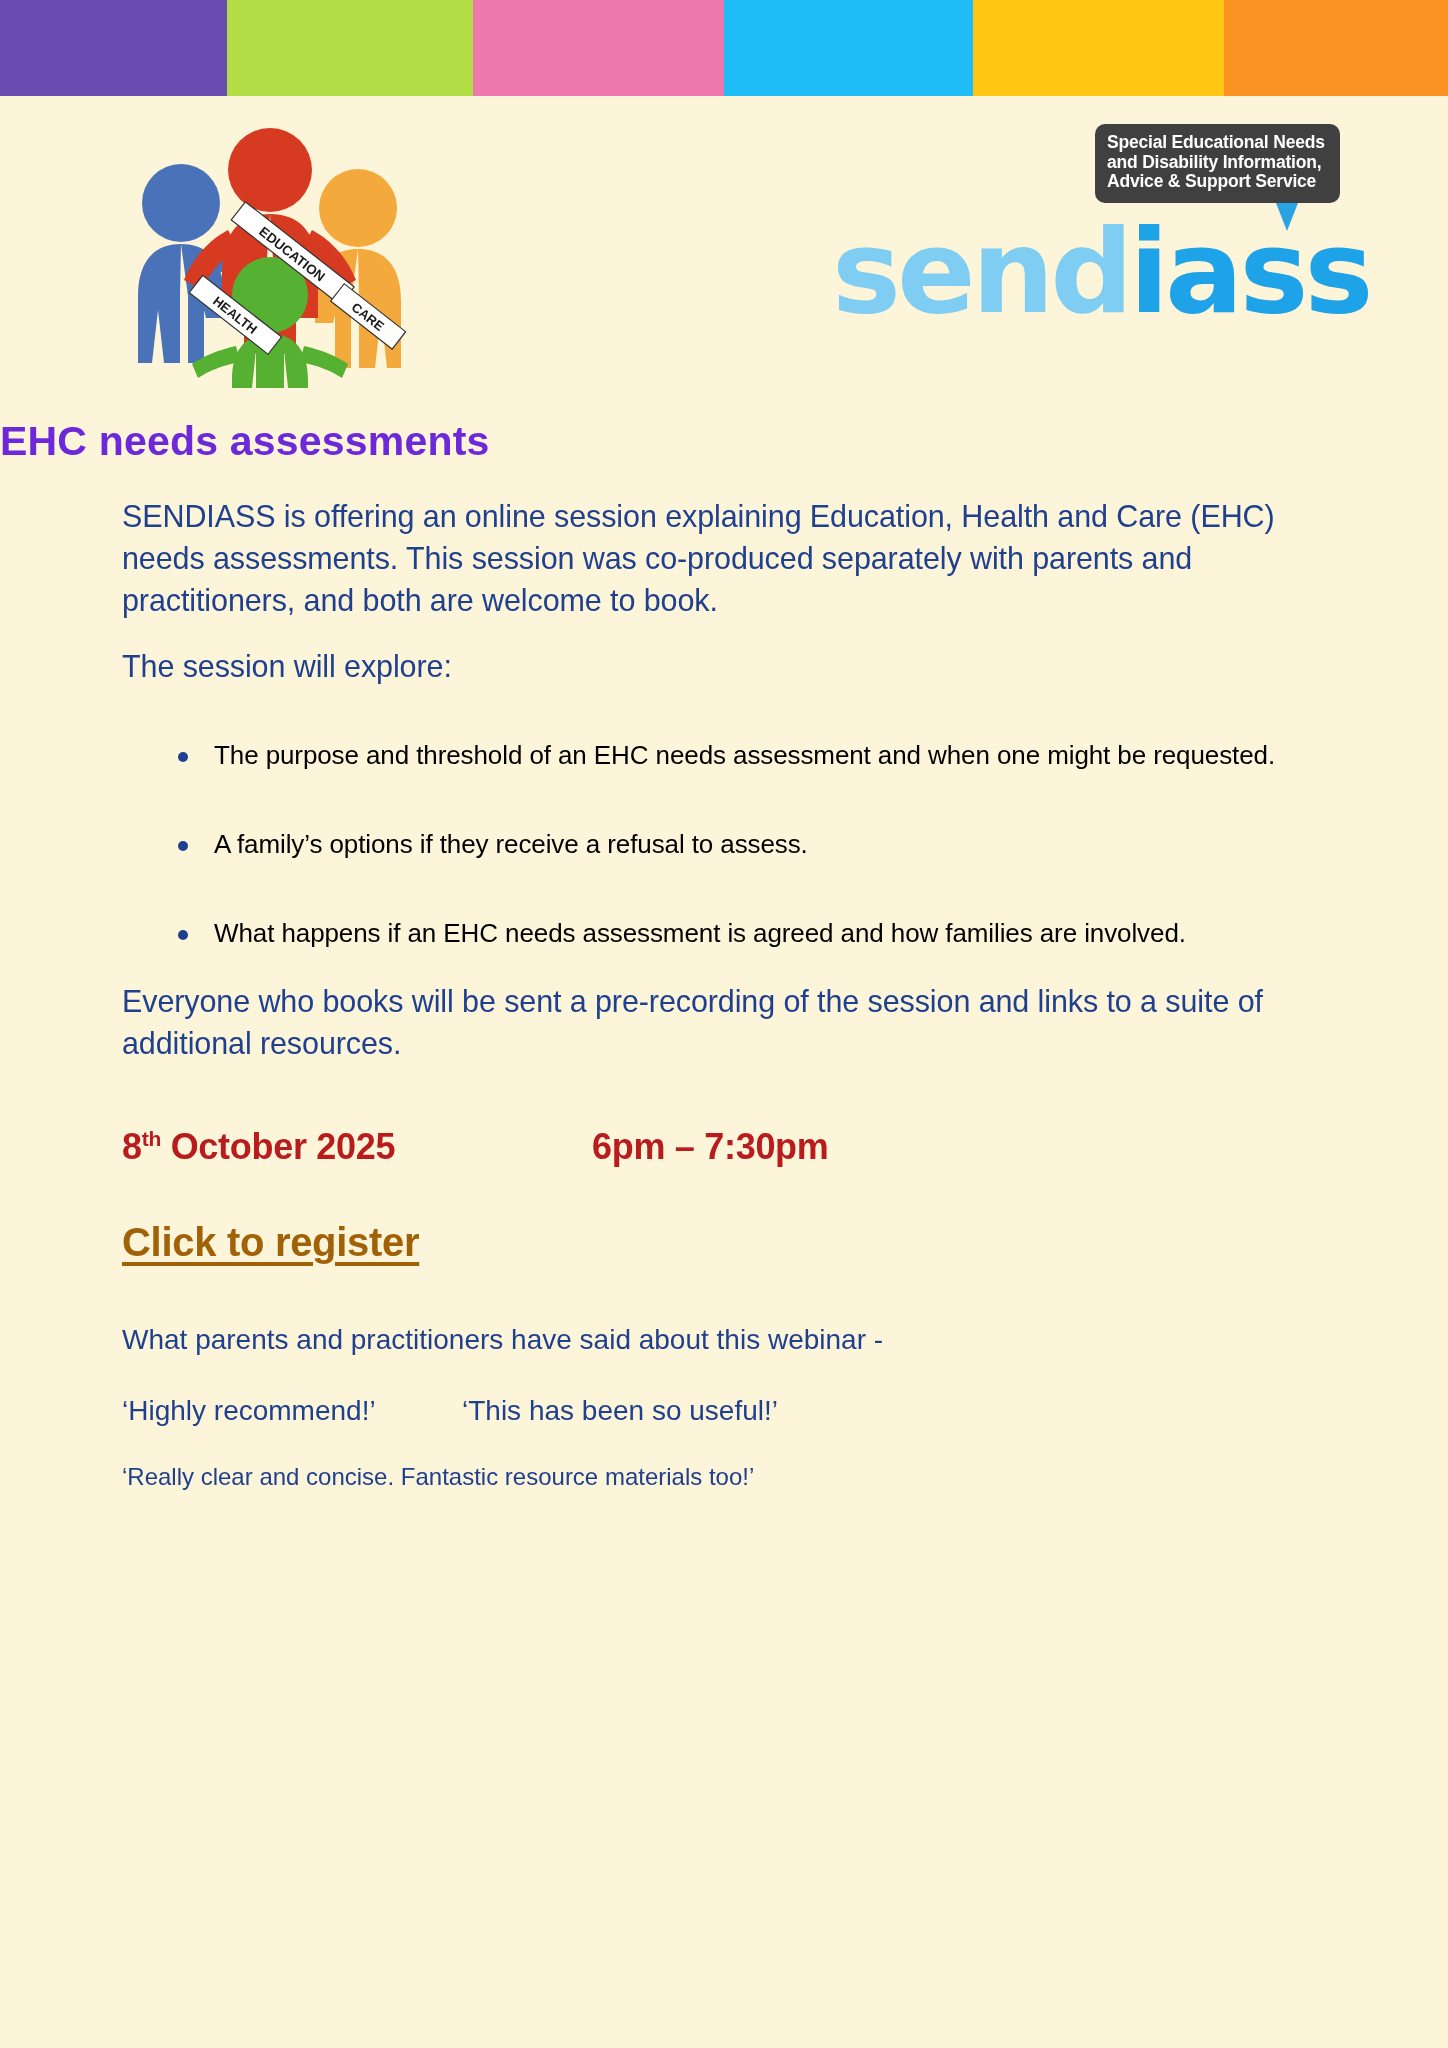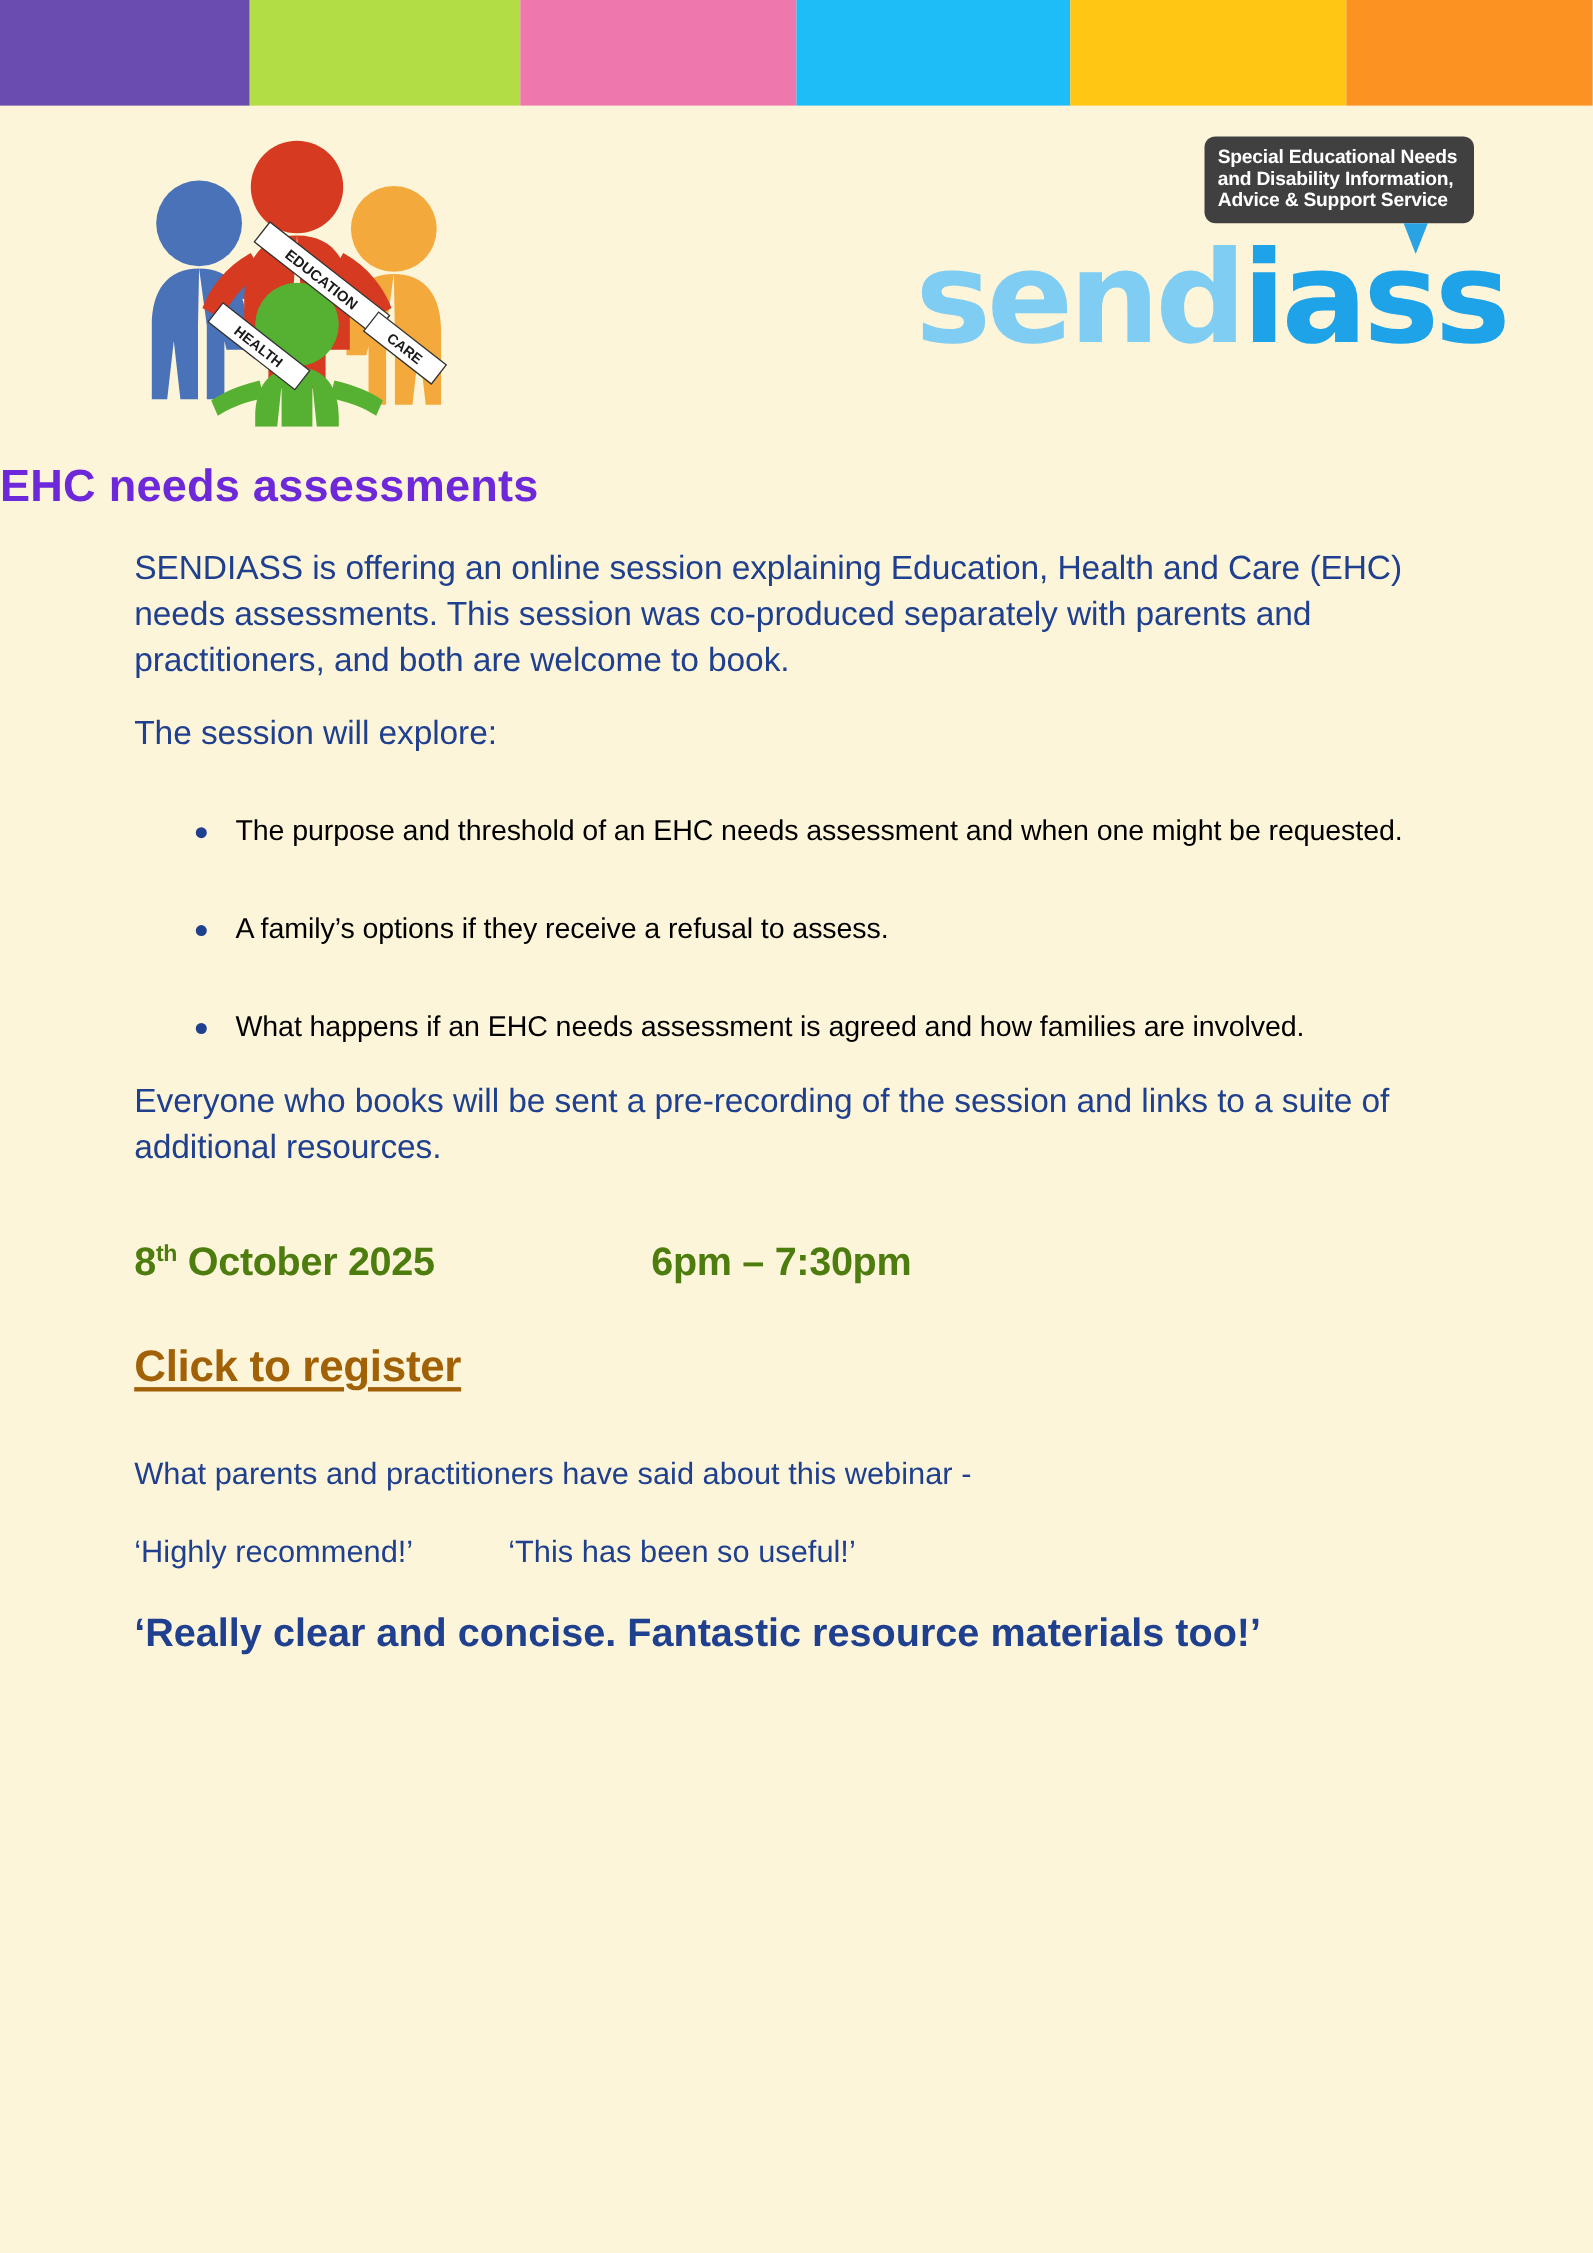--- a/index.html
+++ b/index.html
@@ -140,21 +140,21 @@
   }
 
   .closing-para { margin-top: 42px; }
 
   .datetime-row {
     display: flex;
     align-items: baseline;
     margin-top: 62px;
     font-size: 36px;
     font-weight: bold;
-    color: #4d7c0f;
+    color: #b91c1c;
     letter-spacing: -0.3px;
   }
   .date-text { width: 470px; }
   .date-text sup { font-size: 21px; }
   .time-text { }
 
   .register-link {
     display: inline-block;
     margin-top: 52px;
     font-size: 40px;
@@ -175,23 +175,22 @@
   }
   .quotes-row {
     margin-top: 36px;
     font-size: 28px;
     color: #1f3f8f;
     display: flex;
   }
   .quote-a { width: 340px; }
   .quote-c {
     margin-top: 36px;
-    font-size: 36px;
-    color: #1f3f8f;
-    font-weight: bold;
+    font-size: 24px;
+    color: #1f3f8f;
   }
 </style>
 </head>
 <body>
 
 <div class="colorbar">
   <div class="swatch" style="background: rgb(106, 75, 176); width: 15.7%;"></div>
   <div class="swatch" style="background: rgb(178, 221, 68); width: 17%;"></div>
   <div class="swatch" style="background: rgb(238, 119, 174); width: 17.3%;"></div>
   <div class="swatch" style="background: rgb(31, 189, 247); width: 17.2%;"></div>

